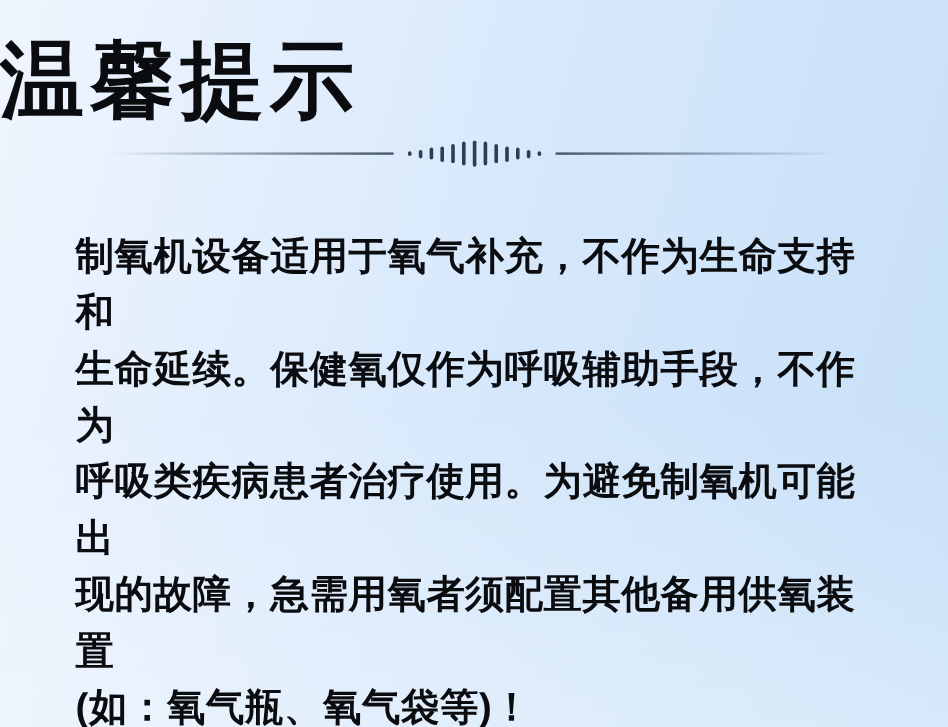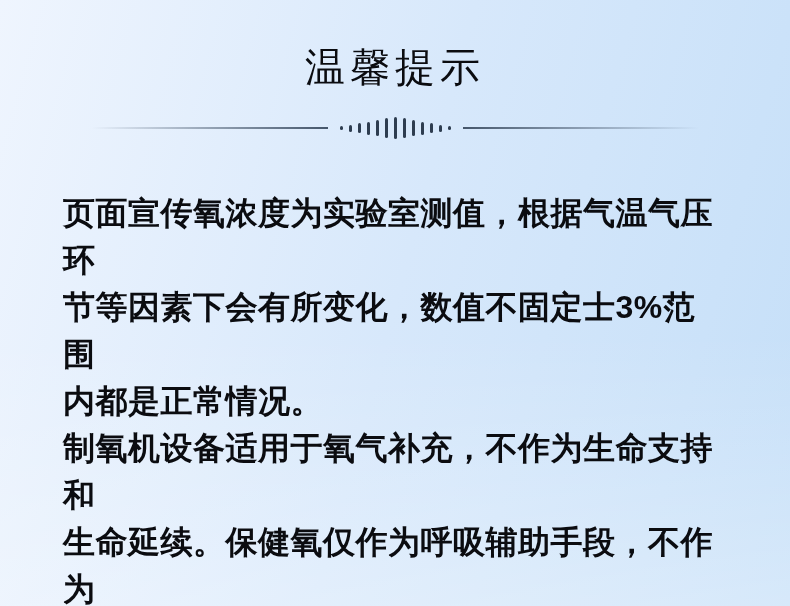--- a/index.html
+++ b/index.html
@@ -15,24 +15,23 @@
       linear-gradient(to bottom, rgba(255,255,255,0) 55%, rgba(255,255,255,0.30) 100%),
       linear-gradient(105deg, #eff5fe 0%, #d7e8fb 50%, #c5dff8 100%);
   }
   .page {
     position: relative;
     width: 790px;
     height: 606px;
   }
   .title {
     margin: 36px 0 0 0;
-    text-align: center;
-    font-size: 40px;
+    font-size: 70px;
     line-height: 62px;
-    font-weight: 400;
+    font-weight: 700;
     letter-spacing: 5px;
     color: #0b0c10;
   }
   .divider {
     margin-top: 18px;
     height: 24px;
     display: flex;
     align-items: center;
     justify-content: center;
   }
@@ -92,23 +91,20 @@
         <span class="bar" style="height: 16px;"></span>
         <span class="bar" style="height: 13px;"></span>
         <span class="bar" style="height: 10px;"></span>
         <span class="bar" style="height: 7px;"></span>
         <span class="bar" style="height: 4px;"></span>
       </span>
     <span class="line right"></span>
   </div>
 
   <div class="body-text">
-    <p>页面宣传氧浓度为实验室测值，根据气温气压环
-节等因素下会有所变化，数值不固定士3%范围
-内都是正常情况。</p>
     <p>制氧机设备适用于氧气补充，不作为生命支持和
 生命延续。保健氧仅作为呼吸辅助手段，不作为
 呼吸类疾病患者治疗使用。为避免制氧机可能出
 现的故障，急需用氧者须配置其他备用供氧装置
 (如：氧气瓶、氧气袋等)！</p>
   </div>
 
 </div>
 
 </body></html>

